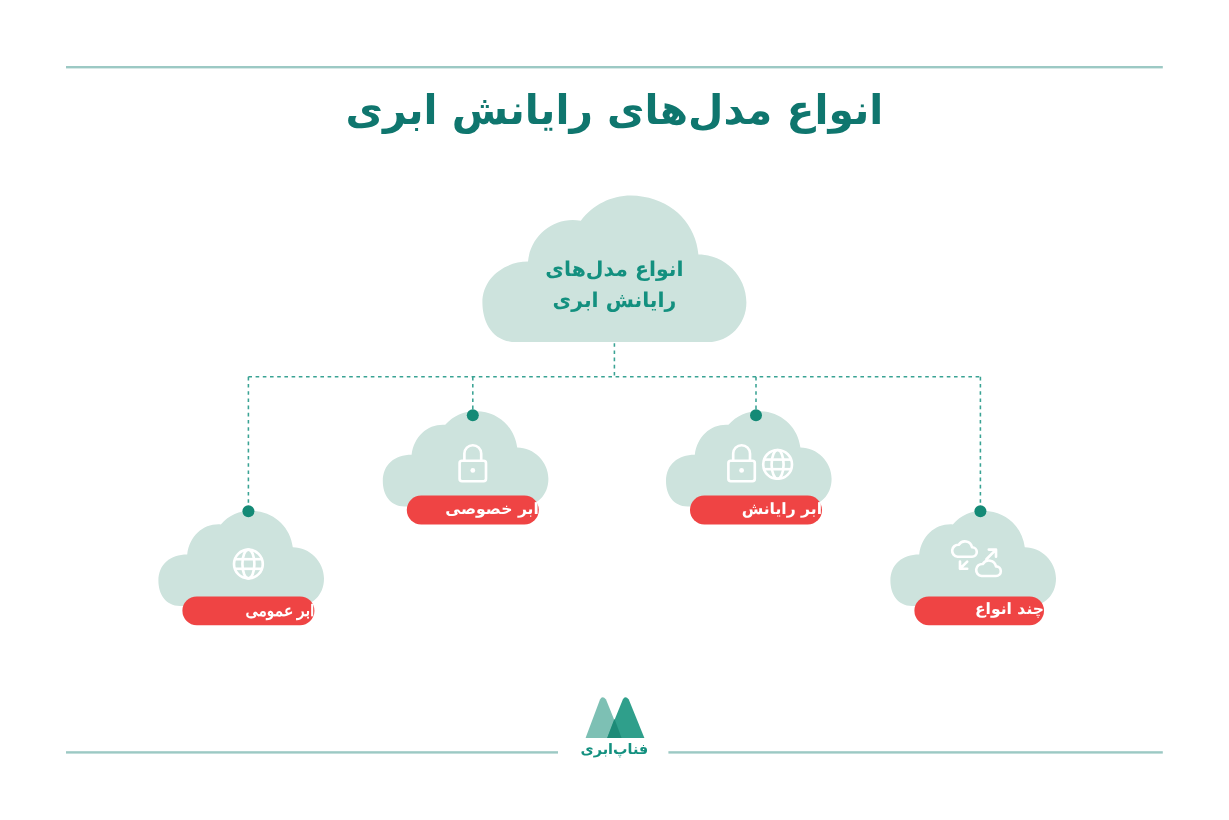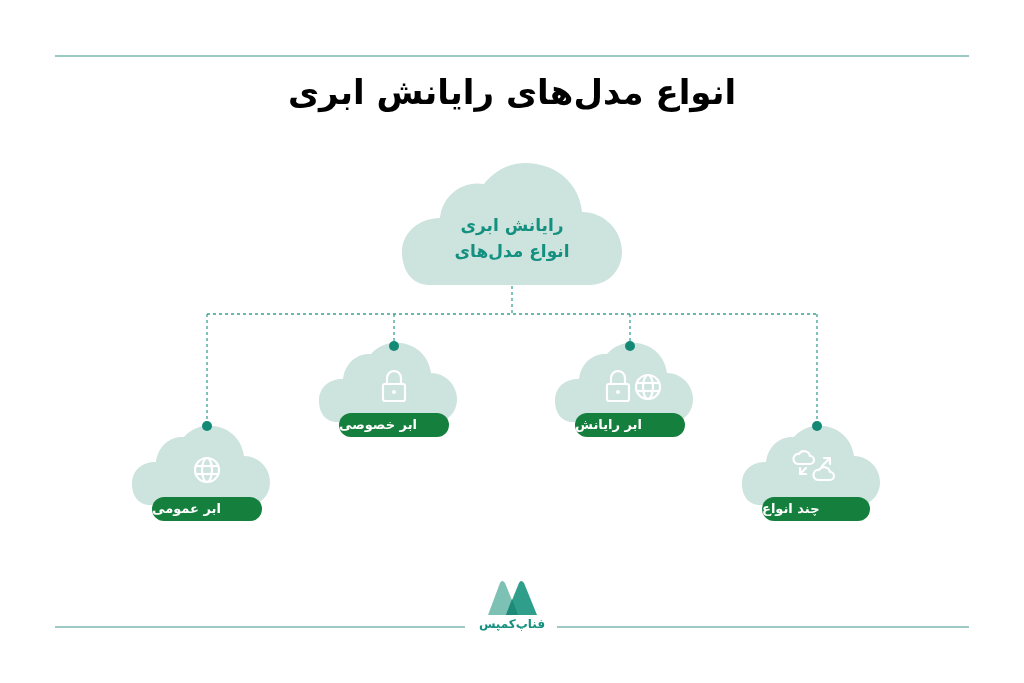--- a/index.html
+++ b/index.html
@@ -9,33 +9,33 @@
       position: relative;
       overflow: hidden;
       font-family: "DejaVu Sans", sans-serif;
     }
     .hline {
       position: absolute; height: 2px; background: #9cc9c4;
     }
     .title {
       position: absolute; left: 0; right: 0; top: 72px;
       text-align: center; direction: rtl;
-      font-size: 34px; font-weight: bold; color: #000000;
+      font-size: 34px; font-weight: bold; color: #0f766e;
       letter-spacing: 0.5px;
     }
     svg.canvas { position: absolute; left: 0; top: 0; }
     .root-text {
       position: absolute; left: 412px; top: 212px; width: 200px;
       text-align: center; direction: rtl;
       font-size: 17px; font-weight: bold; color: #13907f; line-height: 26px;
     }
     .pill {
       position: absolute; height: 24px; border-radius: 12px;
-      background: #15803d; color: #ffffff;
-      font-size: 13px; line-height: 24px; text-align: left; direction: rtl;
+      background: #ef4444; color: #ffffff;
+      font-size: 13px; line-height: 24px; text-align: right; direction: rtl;
       font-weight: bold;
     }
     .brand {
       position: absolute; left: 468px; top: 617px; width: 88px;
       text-align: center; direction: rtl;
       font-size: 12px; font-weight: bold; color: #13907f;
     }
   </style>
 </head>
 <body>
@@ -112,30 +112,30 @@
 
   <g stroke="#ffffff" stroke-width="2.2" fill="none" stroke-linecap="round" stroke-linejoin="round">
     <path d="M798,464 h12 a4,4 0 0 0 0,-8 a6,6 0 0 0 -11,-2 a4,4 0 0 0 -1,10 z"></path>
     <path d="M818,480 h12 a4,4 0 0 0 0,-8 a6,6 0 0 0 -11,-2 a4,4 0 0 0 -1,10 z"></path>
     <path d="M822,466 l8,-8 M824,458 h6 v6"></path>
     <path d="M806,468 l-6,6 M800,468 v6 h6"></path>
   </g>
 </svg>
 
 <div class="root-text">
+  <div>انواع مدل‌های</div>
   <div>رایانش ابری</div>
-  <div>انواع مدل‌های</div>
 </div>
 
-<div class="pill" style="left:152px; top:497px; width:110px;">ابر عمومی</div>
+<div class="pill" style="left:152px; top:497px; width:110px;font-family:Liberation Serif, serif;">ابر عمومی</div>
 <div class="pill" style="left:339px; top:413px; width:110px;">ابر خصوصی</div>
 <div class="pill" style="left:575px; top:413px; width:110px;">ابر رایانش</div>
 <div class="pill" style="left:762px; top:497px; width:108px;">چند انواع</div>
 
 <div class="hline" style="left:55px; top:626px; width:410px;"></div>
 <div class="hline" style="left:557px; top:626px; width:412px;"></div>
 
 <svg style="position:absolute; left:486px; top:577px;" width="54" height="42" viewBox="0 0 54 42">
   <path d="M2,38 L14,6 Q16,2 19,6 L32,38 Z" fill="#7dc0b4"></path>
   <path d="M20,38 L33,6 Q35,2 38,6 L51,38 Z" fill="#2f9f8b"></path>
   <path d="M20,38 L26,22 L32,38 Z" fill="#1d8a77"></path>
 </svg>
-<div class="brand">فناپ‌کمپس</div>
+<div class="brand">فناپ‌ابری</div>
 
 </body></html>

